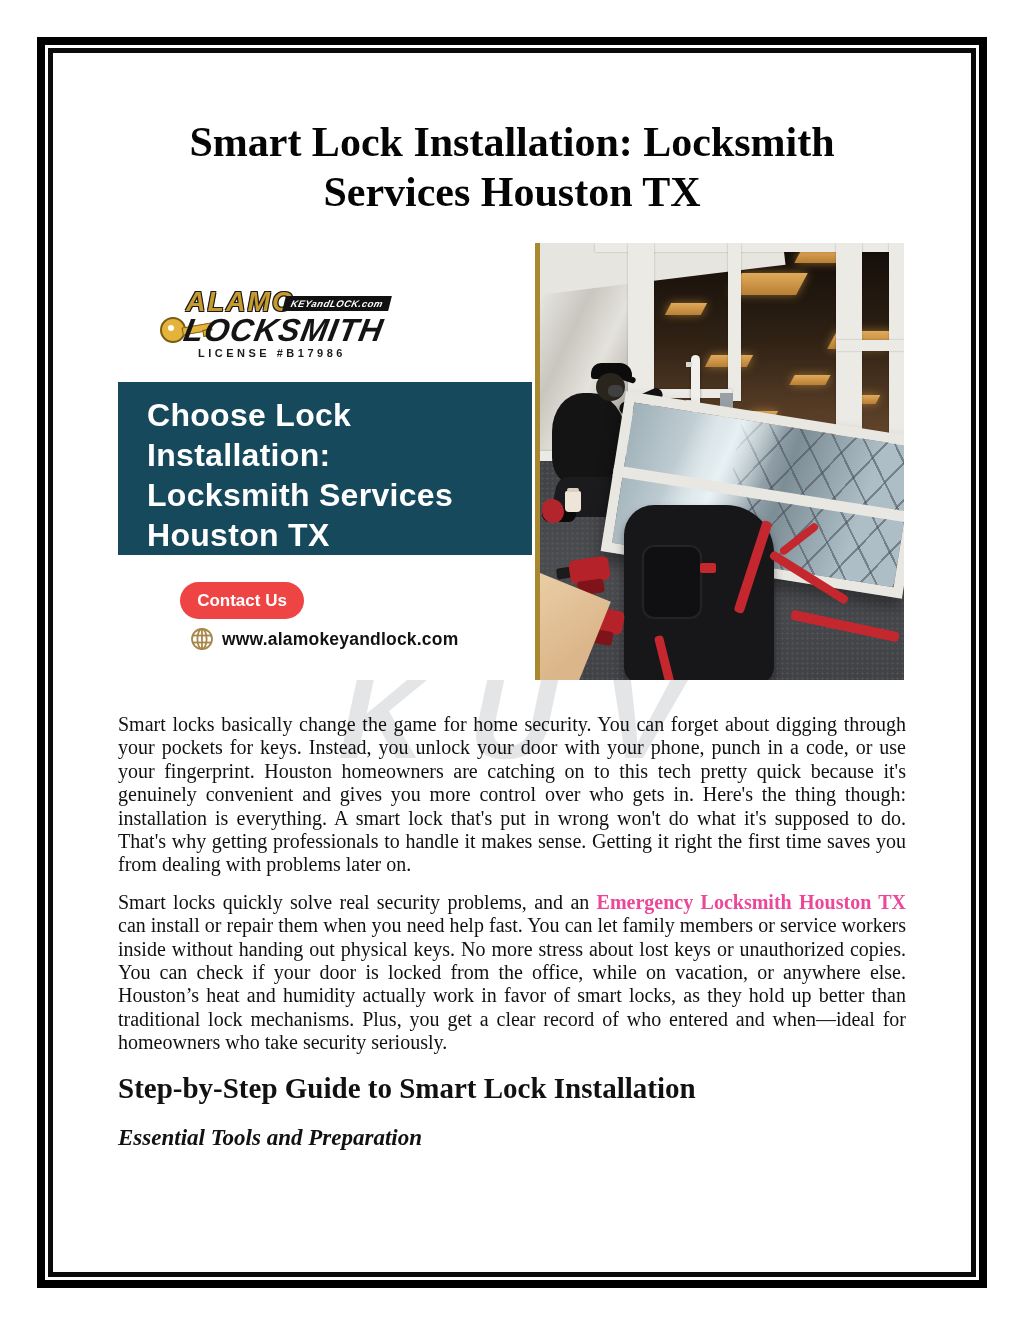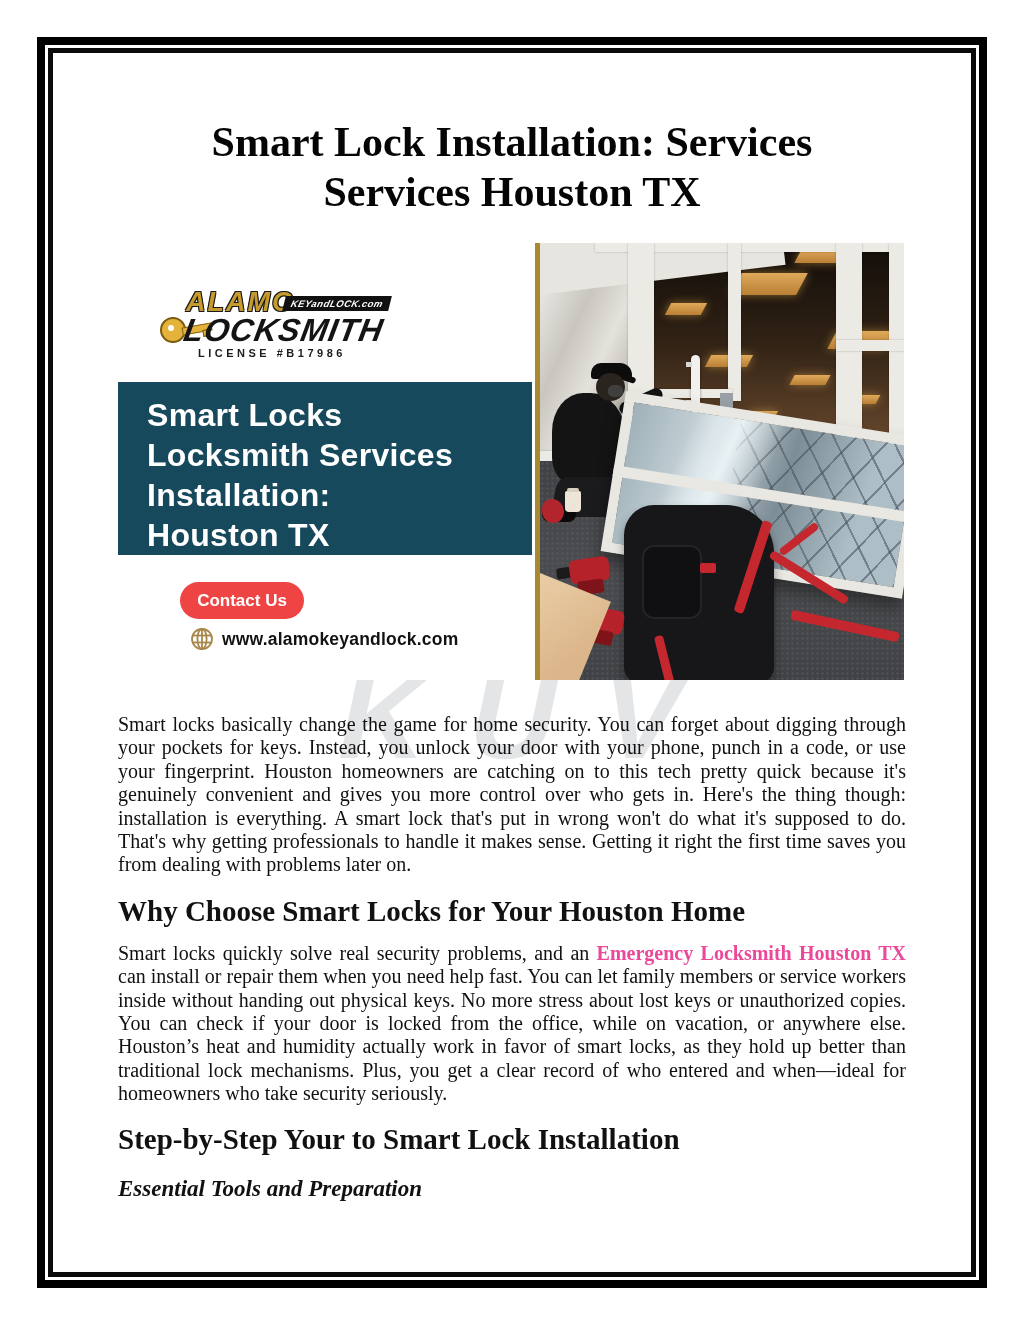--- a/index.html
+++ b/index.html
@@ -140,39 +140,39 @@
 <div class="page">
   <div class="frame">
     <div class="frame-inner"></div>
   </div>
 
   <div class="content">
 
     <div class="wm">KUV</div>
 
     <h1 class="title">
-      <span>Smart Lock Installation: Services</span><br>
+      <span>Smart Lock Installation: Locksmith</span><br>
       <span>Services Houston TX</span>
     </h1>
 
     <div class="hero">
 
       <div class="logo">
         <span class="logo-key-bow"></span>
         <span class="logo-key-stem"></span>
         <span class="logo-alamo">ALAMO</span>
         <span class="logo-badge">KEYandLOCK.com</span>
         <span class="logo-word">LOCKSMITH</span>
         <span class="logo-license">LICENSE #B17986</span>
       </div>
 
       <div class="banner">
-        <div>Smart Locks</div>
+        <div>Choose Lock</div>
+        <div>Installation:</div>
         <div>Locksmith Services</div>
-        <div>Installation:</div>
         <div>Houston TX</div>
       </div>
 
       <div class="contact">Contact Us</div>
 
       <div class="site">
         <svg width="24" height="24" viewBox="0 0 24 24">
           <g fill="none" stroke="#a8874b" stroke-width="1.8">
             <circle cx="12" cy="12" r="10"></circle>
             <ellipse cx="12" cy="12" rx="4.6" ry="10"></ellipse>
@@ -243,22 +243,21 @@
           <div class="drill-chuck"></div>
           <div class="drill-body"></div>
           <div class="drill-batt"></div>
         </div>
         <div class="board"></div>
       </div>
     </div>
 
     <p class="para">Smart locks basically change the game for home security. You can forget about digging through your pockets for keys. Instead, you unlock your door with your phone, punch in a code, or use your fingerprint. Houston homeowners are catching on to this tech pretty quick because it's genuinely convenient and gives you more control over who gets in. Here's the thing though: installation is everything. A smart lock that's put in wrong won't do what it's supposed to do. That's why getting professionals to handle it makes sense. Getting it right the first time saves you from dealing with problems later on.</p>
 
-    <h2 class="h2">Why Choose Smart Locks for Your Houston Home</h2>
 
     <p class="para para2"><span>Smart locks quickly solve real security problems, and an </span><span class="inline-link">Emergency Locksmith Houston TX</span><span> can install or repair them when you need help fast. You can let family members or service workers inside without handing out physical keys. No more stress about lost keys or unauthorized copies. You can check if your door is locked from the office, while on vacation, or anywhere else. Houston’s heat and humidity actually work in favor of smart locks, as they hold up better than traditional lock mechanisms. Plus, you get a clear record of who entered and when—ideal for homeowners who take security seriously.</span></p>
 
-    <h2 class="h2 h2-guide">Step-by-Step Your to Smart Lock Installation</h2>
+    <h2 class="h2 h2-guide">Step-by-Step Guide to Smart Lock Installation</h2>
 
     <h3 class="h3">Essential Tools and Preparation</h3>
 
   </div>
 </div>
 
 </body></html>

